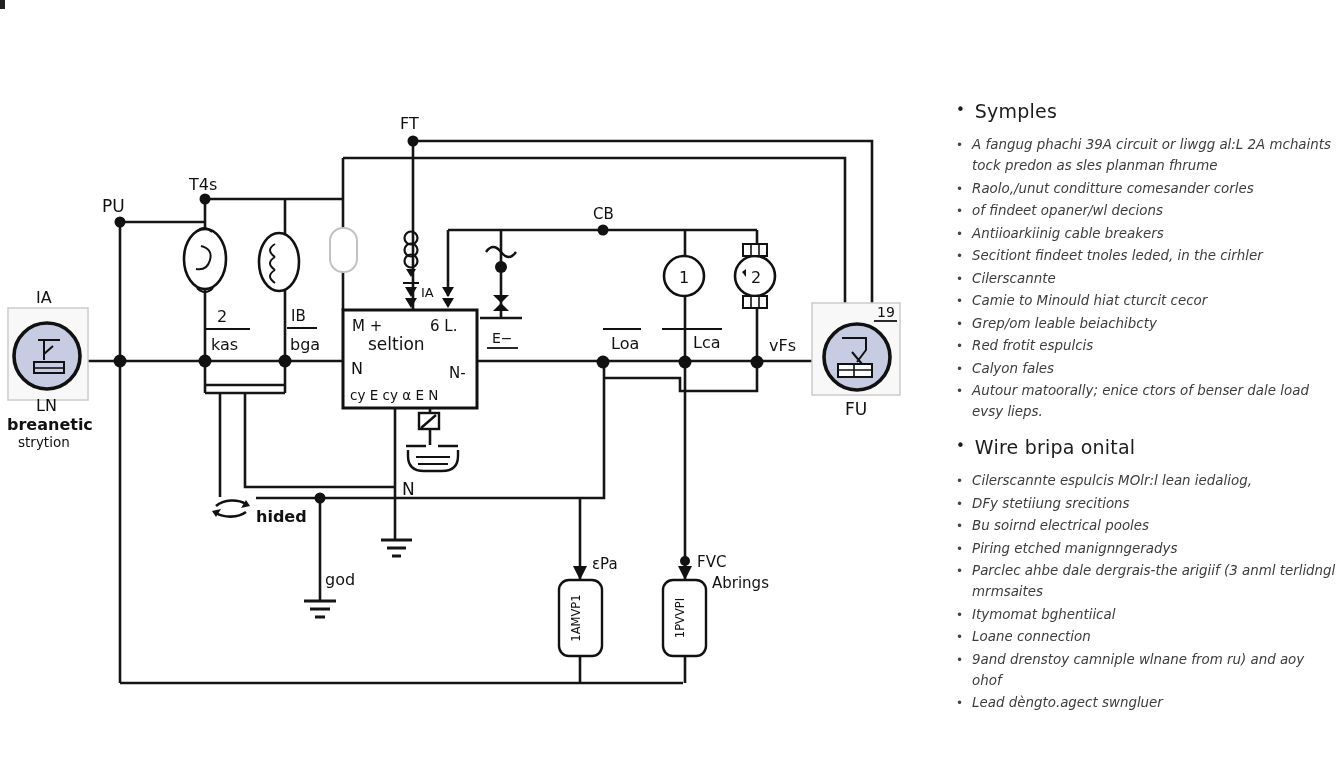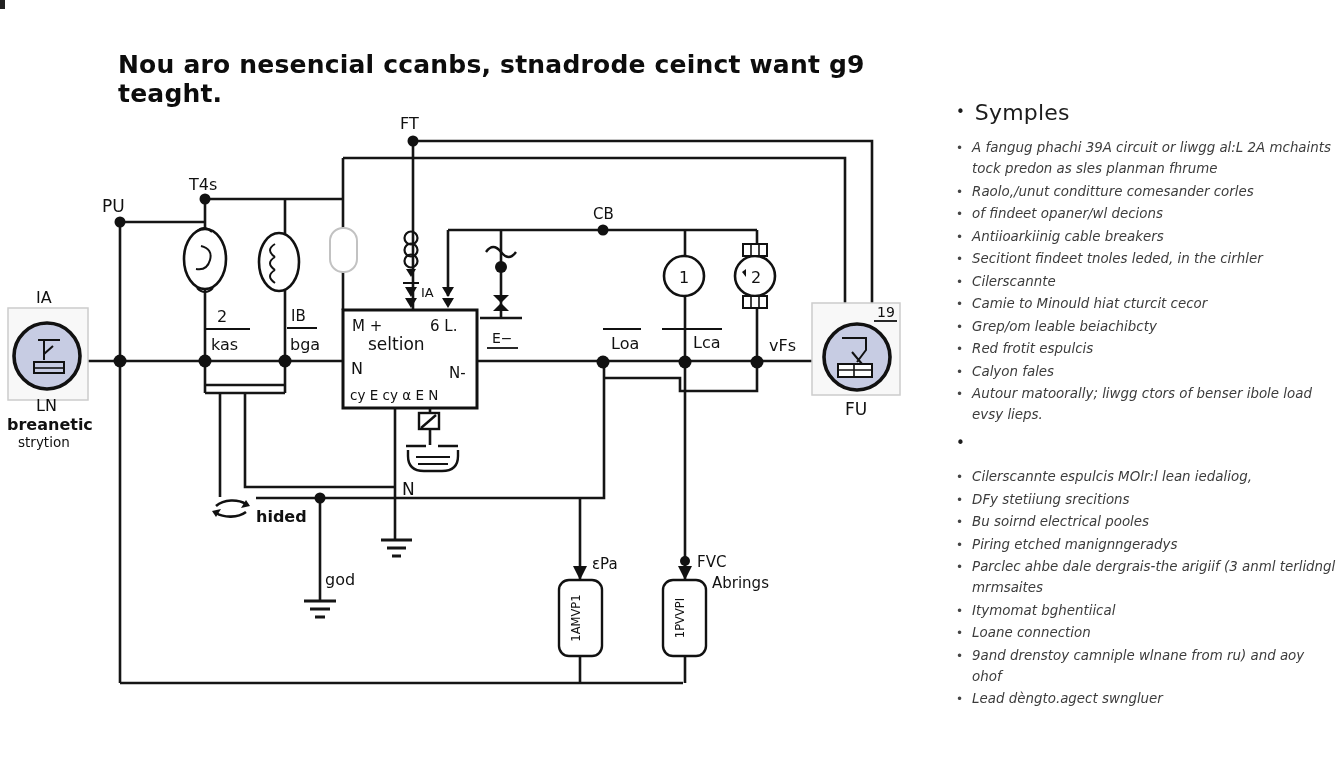--- a/index.html
+++ b/index.html
@@ -5,34 +5,33 @@
   html,body{margin:0;padding:0;background:#ffffff;}
   #stage{position:relative;width:1344px;height:768px;background:#ffffff;overflow:hidden;
          font-family:"DejaVu Sans","Liberation Sans",sans-serif;color:#111;}
   #title{position:absolute;left:118px;top:50px;width:760px;font-size:25px;font-weight:bold;
          letter-spacing:.2px;color:#0d0d0d;}
   #diagram-svg{position:absolute;left:0;top:0;}
   
   #panel{position:absolute;left:956px;top:100px;width:382px;color:#3c3c3c;}
   .sec-head{display:flex;align-items:baseline;gap:10px;margin:0 0 12px 0;color:#1c1c1c;}
   .sec-head .bul{font-size:15px;line-height:1;transform:translateY(-3px);}
-  .sec-head .txt{font-size:22px;font-weight:500;letter-spacing:.2px;}
+  .sec-head .txt{font-size:19px;font-weight:500;letter-spacing:.2px;}
   .sec2{margin-top:14px;}
   ul.items{list-style:none;margin:0;padding:0;}
   ul.items li{display:flex;gap:9px;font-size:13.4px;line-height:21px;margin-bottom:1.5px;}
   ul.items li .bul{flex:0 0 auto;font-size:12px;transform:translateY(1px);color:#444;}
   ul.items li .txt{flex:1 1 auto;font-style:italic;}
   text{font-family:"DejaVu Sans","Liberation Sans",sans-serif;fill:#111;}
 </style>
 </head>
 <body>
 
 <div id="stage">
 
-  <div id="title">Nou aro nesencial ccanbs, stnadrode ceinct want g9 teaght.</div>
 
   <svg id="diagram-svg" width="955" height="768" viewBox="0 0 955 768">
 
     <rect x="0" y="0" width="5" height="9" fill="#222"></rect>
 
     <g stroke="#151515" stroke-width="2.6" fill="none">
       <path d="M80,361 H824"></path>
       <path d="M120,222 V683"></path>
       <path d="M120,683 H683"></path>
       <path d="M120,222 H205"></path>
@@ -252,25 +251,26 @@
       <li>
           <span class="bul">•</span>
           <span class="txt">Red frotit espulcis</span>
         </li>
       <li>
           <span class="bul">•</span>
           <span class="txt">Calyon fales</span>
         </li>
       <li>
           <span class="bul">•</span>
-          <span class="txt">Autour matoorally; liwgg ctors of benser ibole load evsy lieps.</span>
+          <span class="txt">Autour matoorally; enice ctors of benser dale load evsy lieps.</span>
         </li>
     </ul>
     <div class="sec-head sec2">
       <span class="bul">•</span>
+      <span class="txt">Wire bripa onital</span>
     </div>
     <ul class="items">
       <li>
           <span class="bul">•</span>
           <span class="txt">Cilerscannte espulcis MOlr:l lean iedaliog,</span>
         </li>
       <li>
           <span class="bul">•</span>
           <span class="txt">DFy stetiiung srecitions</span>
         </li>

